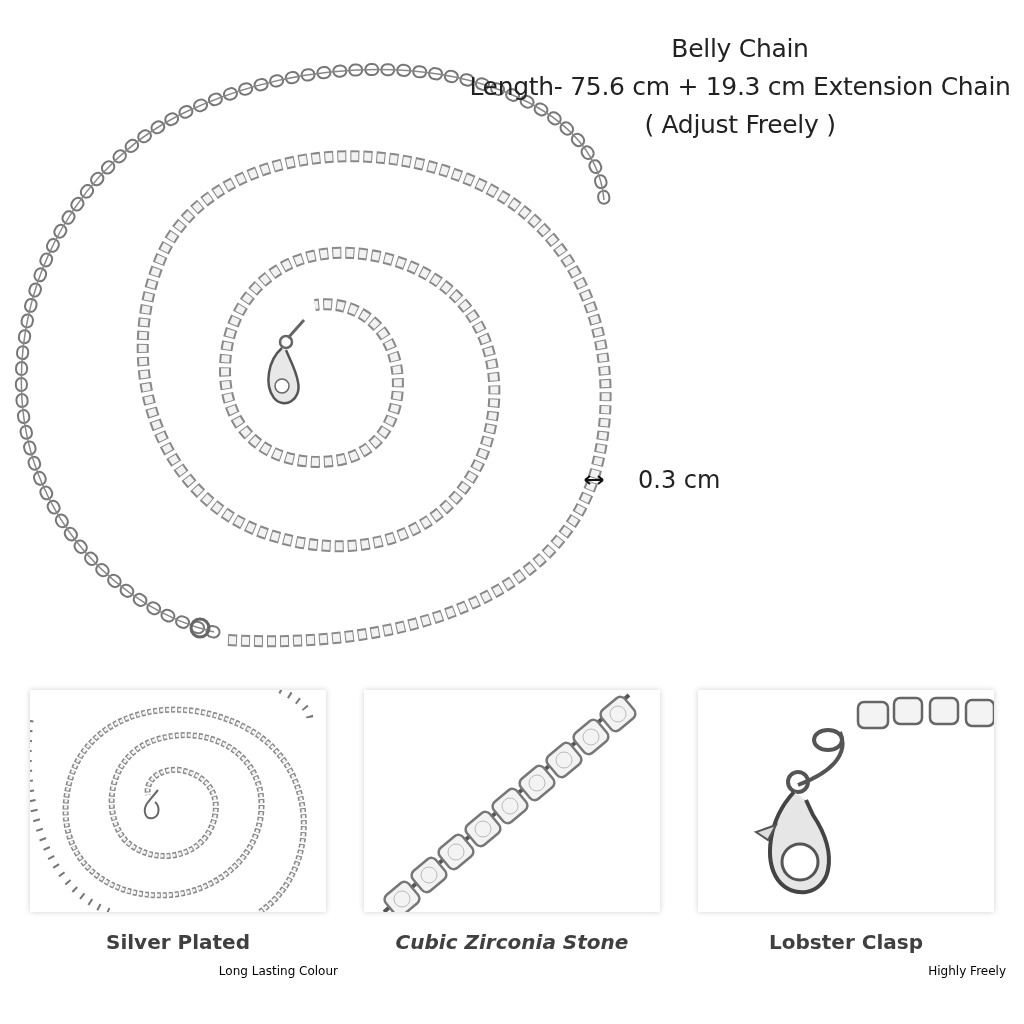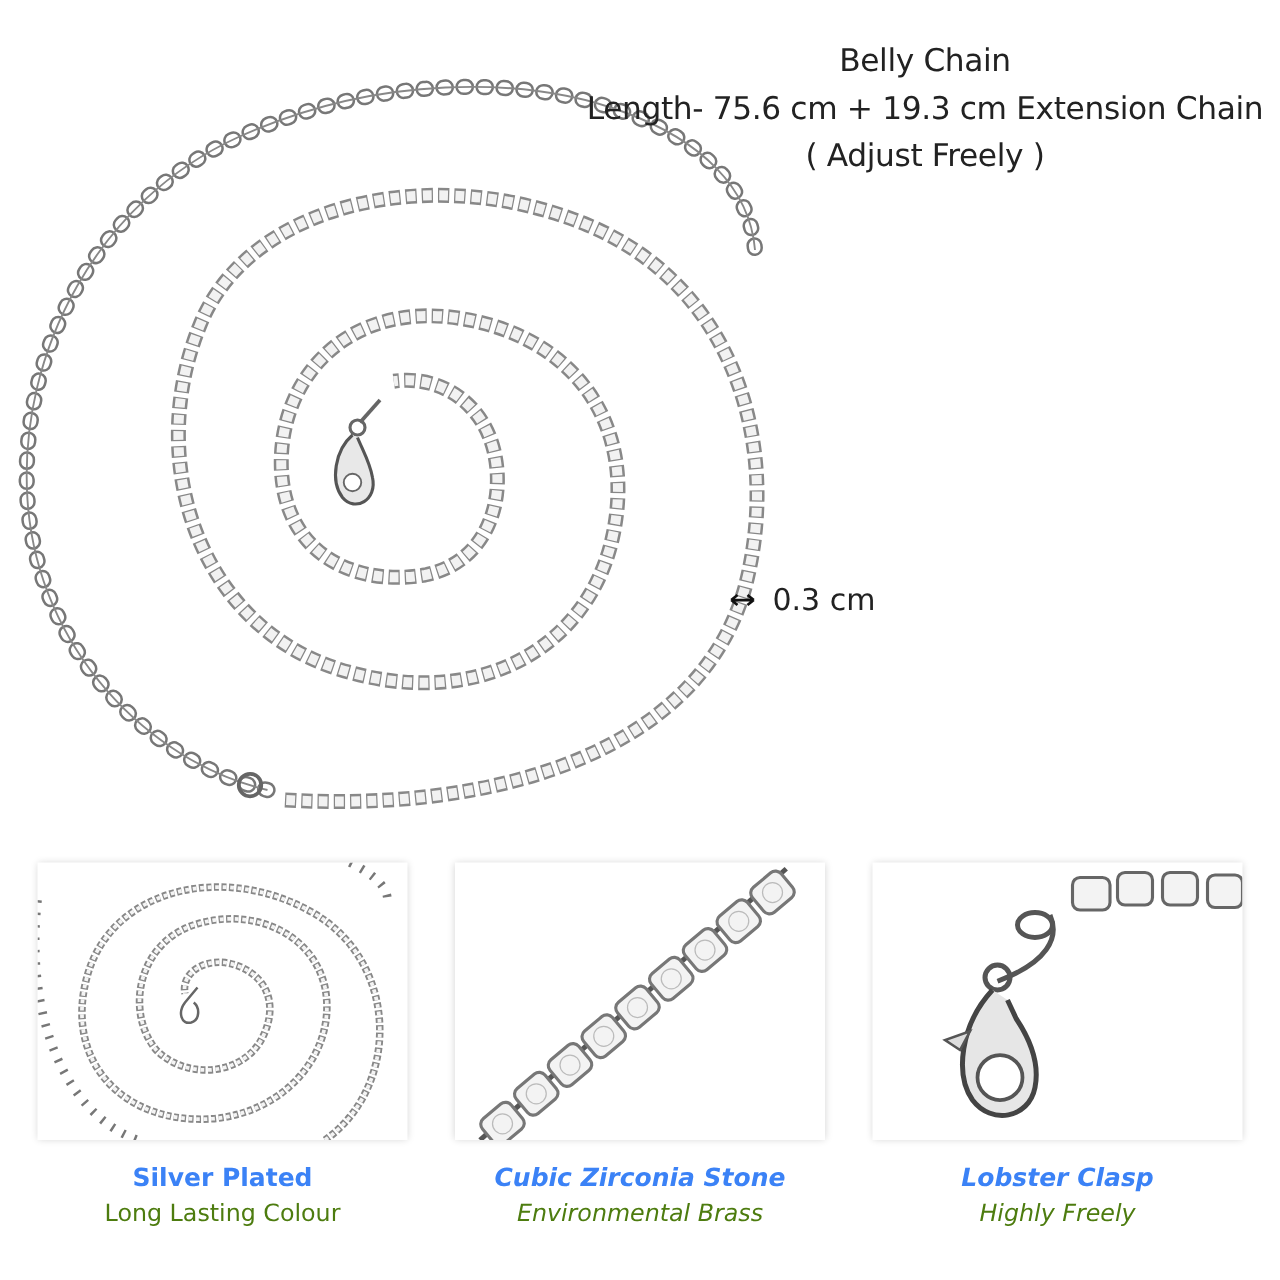--- a/index.html
+++ b/index.html
@@ -1,27 +1,27 @@
 <!DOCTYPE html>
 <html><head>
 <meta charset="utf-8">
 <style>
   html,body{margin:0;padding:0;background:#fff;}
   body{width:1024px;height:1024px;position:relative;overflow:hidden;font-family:"DejaVu Sans","Liberation Sans",sans-serif;color:#1a1a1a;}
   .hero{position:absolute;left:0;top:0;width:1024px;height:670px;}
   .title-block{position:absolute;left:440px;top:30px;width:600px;text-align:center;font-size:25px;line-height:38px;color:#222;letter-spacing:-0.3px;}
   .title-block div{white-space:nowrap;}
-  .measure{position:absolute;left:584px;top:466px;display:flex;align-items:center;}
+  .measure{position:absolute;left:584px;top:466px;display:flex;align-items:center;gap:20px;}
   .measure .label{font-size:24px;margin-left:14px;color:#222;}
   .panel{position:absolute;top:690px;width:296px;height:222px;background:#fff;box-shadow:0 0 6px rgba(0,0,0,0.18);overflow:hidden;}
   .p1{left:30px;} .p2{left:364px;} .p3{left:698px;}
   .caption{position:absolute;top:928px;width:320px;text-align:center;}
-  .c1{left:18px;} .c2{left:352px;font-style:italic;} .c3{left:686px;font-style:italic;}
-  .caption .bold{font-weight:bold;font-size:20px;line-height:28px;color:#3b82f6;}
-  .caption .sub{font-size:19px;line-height:30px;color:#4d7c0f;}
+  .c1{left:18px;} .c2{left:352px;font-style:italic;} .c3{left:686px;}
+  .caption .bold{font-weight:bold;font-size:20px;line-height:28px;color:#404040;}
+  .caption .sub{font-size:12px;line-height:30px;color:#000000;text-align:right;}
   svg{display:block;}
 </style>
 </head>
 <body>
 
 <div class="hero">
   <svg width="1024" height="670" viewBox="0 0 1024 670">
     <defs>
       <pattern id="stones" x="0" y="0" width="13" height="13" patternUnits="userSpaceOnUse">
         <rect x="1.5" y="1.5" width="10" height="10" rx="2" fill="#f4f4f4" stroke="#777" stroke-width="1.4"></rect>
@@ -113,18 +113,17 @@
     <path d="M78,135 L58,142 L70,150 Z" fill="#ddd" stroke="#555" stroke-width="2"></path>
   </svg>
 </div>
 
 <div class="caption c1">
   <div class="bold">Silver Plated</div>
   <div class="sub">Long Lasting Colour</div>
 </div>
 <div class="caption c2">
   <div class="bold">Cubic Zirconia Stone</div>
-  <div class="sub">Environmental Brass</div>
 </div>
 <div class="caption c3">
   <div class="bold">Lobster Clasp</div>
   <div class="sub">Highly Freely</div>
 </div>
 
 </body></html>

